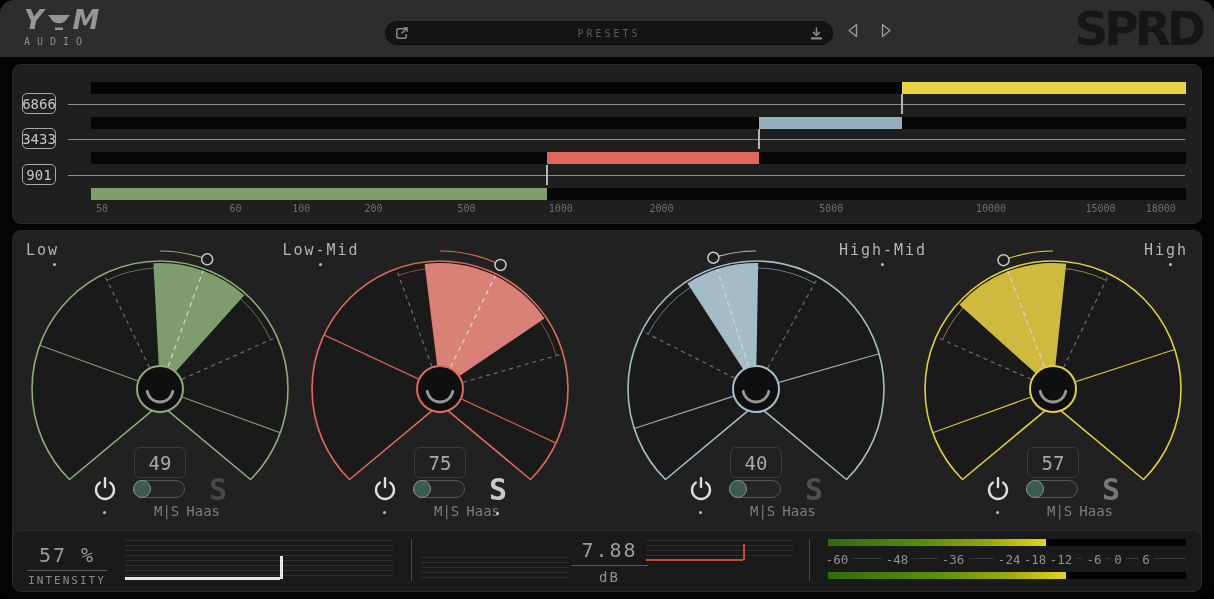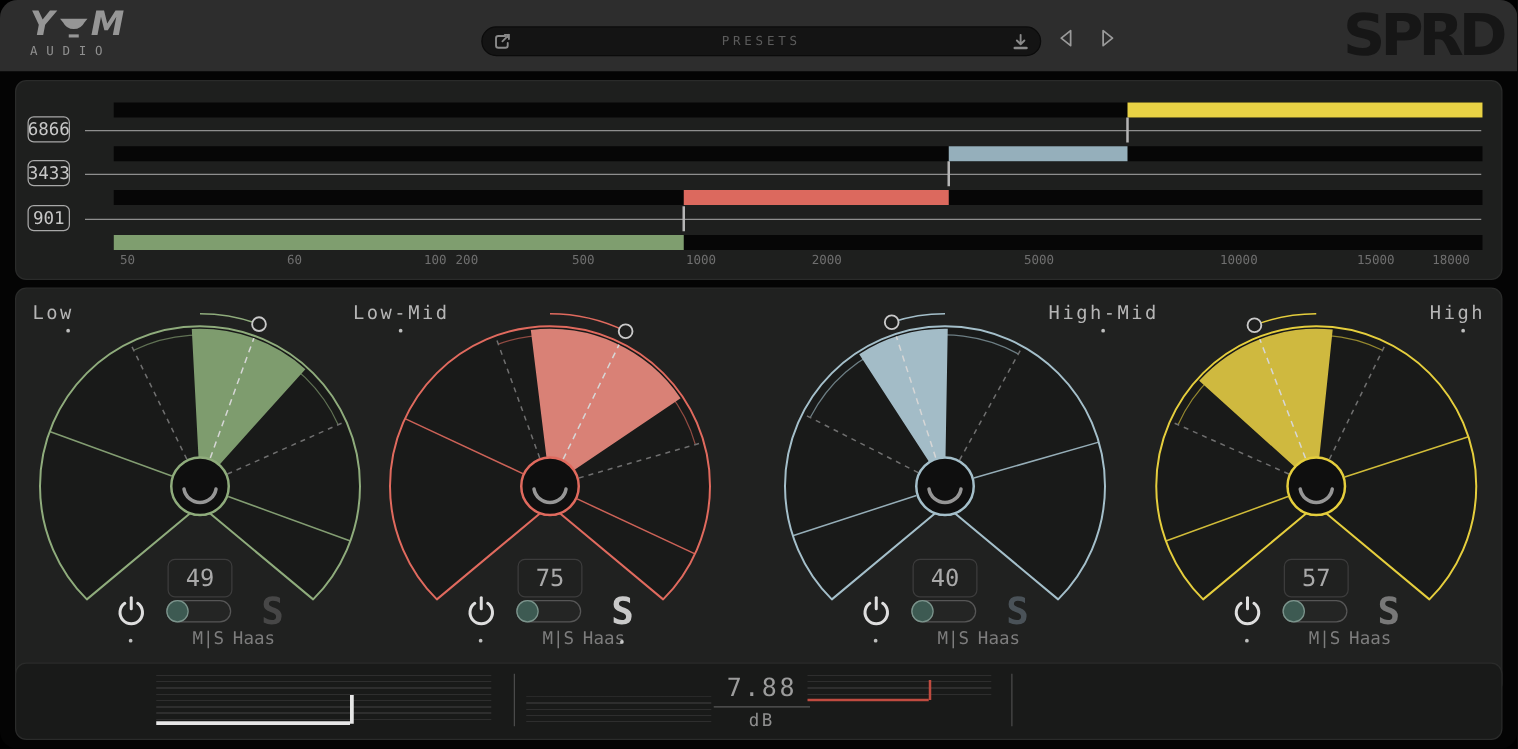--- a/index.html
+++ b/index.html
@@ -140,21 +140,21 @@
         <div class="freq-seg" style="left: 0%; width: 41.6%; background: rgb(127, 158, 111);"></div>
       </div>
       <div class="xo-line" style="top: 38.5px;"></div>
       <div class="xo-tick" style="left: 888.395px; top: 29px;"></div>
       <div class="xo-line" style="top: 73.5px;"></div>
       <div class="xo-tick" style="left: 744.95px; top: 64px;"></div>
       <div class="xo-line" style="top: 109.5px;"></div>
       <div class="xo-tick" style="left: 532.52px; top: 100px;"></div>
       <span class="axis-label" style="left: 88.95px;">50</span>
       <span class="axis-label" style="left: 222.54px;">60</span>
-      <span class="axis-label" style="left: 288.24px; margin-left: 47px;">100</span>
+      <span class="axis-label" style="left: 288.24px;">100</span>
       <span class="axis-label" style="left: 360.51px;">200</span>
       <span class="axis-label" style="left: 453.585px;">500</span>
       <span class="axis-label" style="left: 547.755px;">1000</span>
       <span class="axis-label" style="left: 648.495px;">2000</span>
       <span class="axis-label" style="left: 818.22px;">5000</span>
       <span class="axis-label" style="left: 978.09px;">10000</span>
       <span class="axis-label" style="left: 1087.59px;">15000</span>
       <span class="axis-label" style="left: 1147.82px;">18000</span>
     </div>
 
@@ -285,32 +285,54 @@
         </div>
         <div class="ms-labels">
           <span>M|S</span>
           <span>Haas</span>
         </div>
         <div class="solo" style="color: rgb(120, 120, 120);">S</div>
       </div>
   </div>
 
   <div id="footer-panel" class="panel">
+    <div class="readout" id="intensity-readout">
+      <div class="val"><span>57</span>&nbsp;<span>%</span></div>
+      <div class="lab">INTENSITY</div>
+    </div>
     <div class="ruled" id="intensity-slider"></div>
     <div id="int-hline" style="left: 112px; width: 155.44px;"></div>
     <div id="int-vline" style="left: 267.44px;"></div>
 
     <div class="vdiv" style="left:398px"></div>
 
     <div class="ruled" id="gain-ruled-left"></div>
     <div class="readout" id="gain-readout">
       <div class="val">7.88</div>
       <div class="lab">dB</div>
     </div>
     <div class="ruled" id="gain-ruled-right"></div>
     <div id="gain-hline" style="left: 633px; width: 96.579px;"></div>
     <div id="gain-vline" style="left: 729.579px;"></div>
 
     <div class="vdiv" style="left:796px"></div>
 
+    <div id="meter">
+      <div class="meter-bar" style="top:8px">
+        <div class="meter-fill" id="meter-fill-top" style="width: 61%;"></div>
+      </div>
+      <div class="meter-line"></div>
+      <div class="meter-bar" style="top:41px">
+        <div class="meter-fill" id="meter-fill-bottom" style="width: 66.5%;"></div>
+      </div>
+    <span class="meter-tick" style="left: 2.5%;">-60</span>
+        <span class="meter-tick" style="left: 19.3%;">-48</span>
+        <span class="meter-tick" style="left: 34.9%;">-36</span>
+        <span class="meter-tick" style="left: 50.6%;">-24</span>
+        <span class="meter-tick" style="left: 57.8%;">-18</span>
+        <span class="meter-tick" style="left: 65.1%;">-12</span>
+        <span class="meter-tick" style="left: 74.3%;">-6</span>
+        <span class="meter-tick" style="left: 81%;">0</span>
+        <span class="meter-tick" style="left: 88.8%;">6</span>
+      </div>
   </div>
 
 </div>
 
 </body></html>

